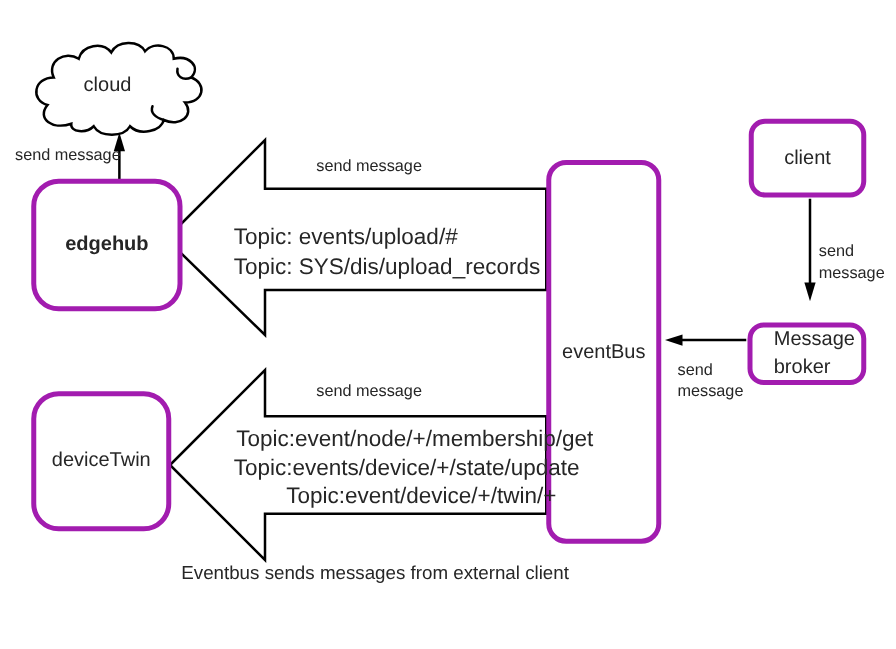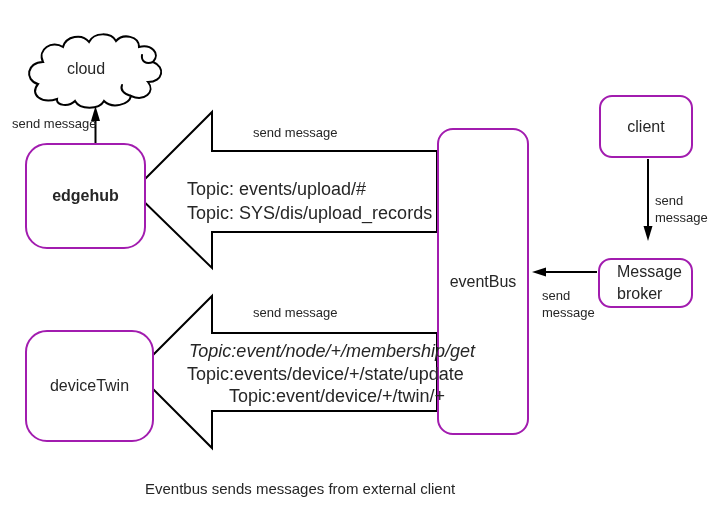--- a/index.html
+++ b/index.html
@@ -8,51 +8,51 @@
     width:717px; height:519px;
     background:#ffffff;
     font-family:"Liberation Sans", sans-serif;
     color:#262626;
     overflow:hidden;
   }
   svg.layer { position:absolute; left:0; top:0; width:717px; height:519px; }
 
   .node {
     position:absolute;
-    border:2px solid #a21caf;
+    border:4px solid #a21caf;
     border-radius:20px;
     background:#ffffff;
     display:flex; align-items:center; justify-content:center;
     font-size:16px;
     box-sizing:border-box;
     white-space:nowrap;
   }
   .node-edgehub   { left:25px;  top:143px; width:121px; height:106px; border-radius:22px;font-weight:bold; }
-  .node-devicetwin{ left:25px;  top:330px; width:129px; height:112px; border-radius:22px;align-items:center; }
+  .node-devicetwin{ left:25px;  top:313px; width:112px; height:112px; border-radius:22px;align-items:center; }
   .node-eventbus  { left:437px; top:128px; width:92px;  height:307px; border-radius:16px; }
   .node-client    { left:599px; top:95px;  width:94px;  height:63px;  border-radius:13px; }
   .node-broker    { left:598px; top:258px; width:95px;  height:50px;  border-radius:13px;
                     justify-content:flex-start; padding-left:17px; line-height:22px; white-space:normal; }
 
   .lbl { position:absolute; white-space:nowrap; line-height:1.15; }
   .lbl-cloud      { left:40px;  top:60px;  width:92px; text-align:center; font-size:16px; }
   .lbl-sm         { font-size:13px; }
   .lbl-send-cloud { left:12px;  top:117px; }
   .lbl-send-a1    { left:253px; top:126px; }
   .lbl-send-a2    { left:253px; top:306px; }
   .lbl-topic      { font-size:18px; }
   .t1a { left:187px; top:179px; }
   .t1b { left:187px; top:203px; }
-  .t2a { left:189px; top:341px;font-style:italic; }
+  .t2a { left:189px; top:341px; }
   .t2b { left:187px; top:364px; }
   .t2c { left:188px; top:386px;margin-left:41px; }
   .lbl-wrap { white-space:normal; width:62px; line-height:17px; }
   .lbl-send-client { left:655px; top:192px; }
   .lbl-send-broker { left:542px; top:287px; }
-  .lbl-caption { left:145px; top:480px; font-size:15px; }
+  .lbl-caption { left:145px; top:450px; font-size:15px; }
 </style>
 </head>
 <body>
 
 <div class="canvas">
 
   <svg class="layer" viewBox="0 0 717 519">
 
     <polygon points="133,191 212,112 212,151 437,151 437,232 212,232 212,268" fill="#ffffff" stroke="#000000" stroke-width="2"></polygon>
 

